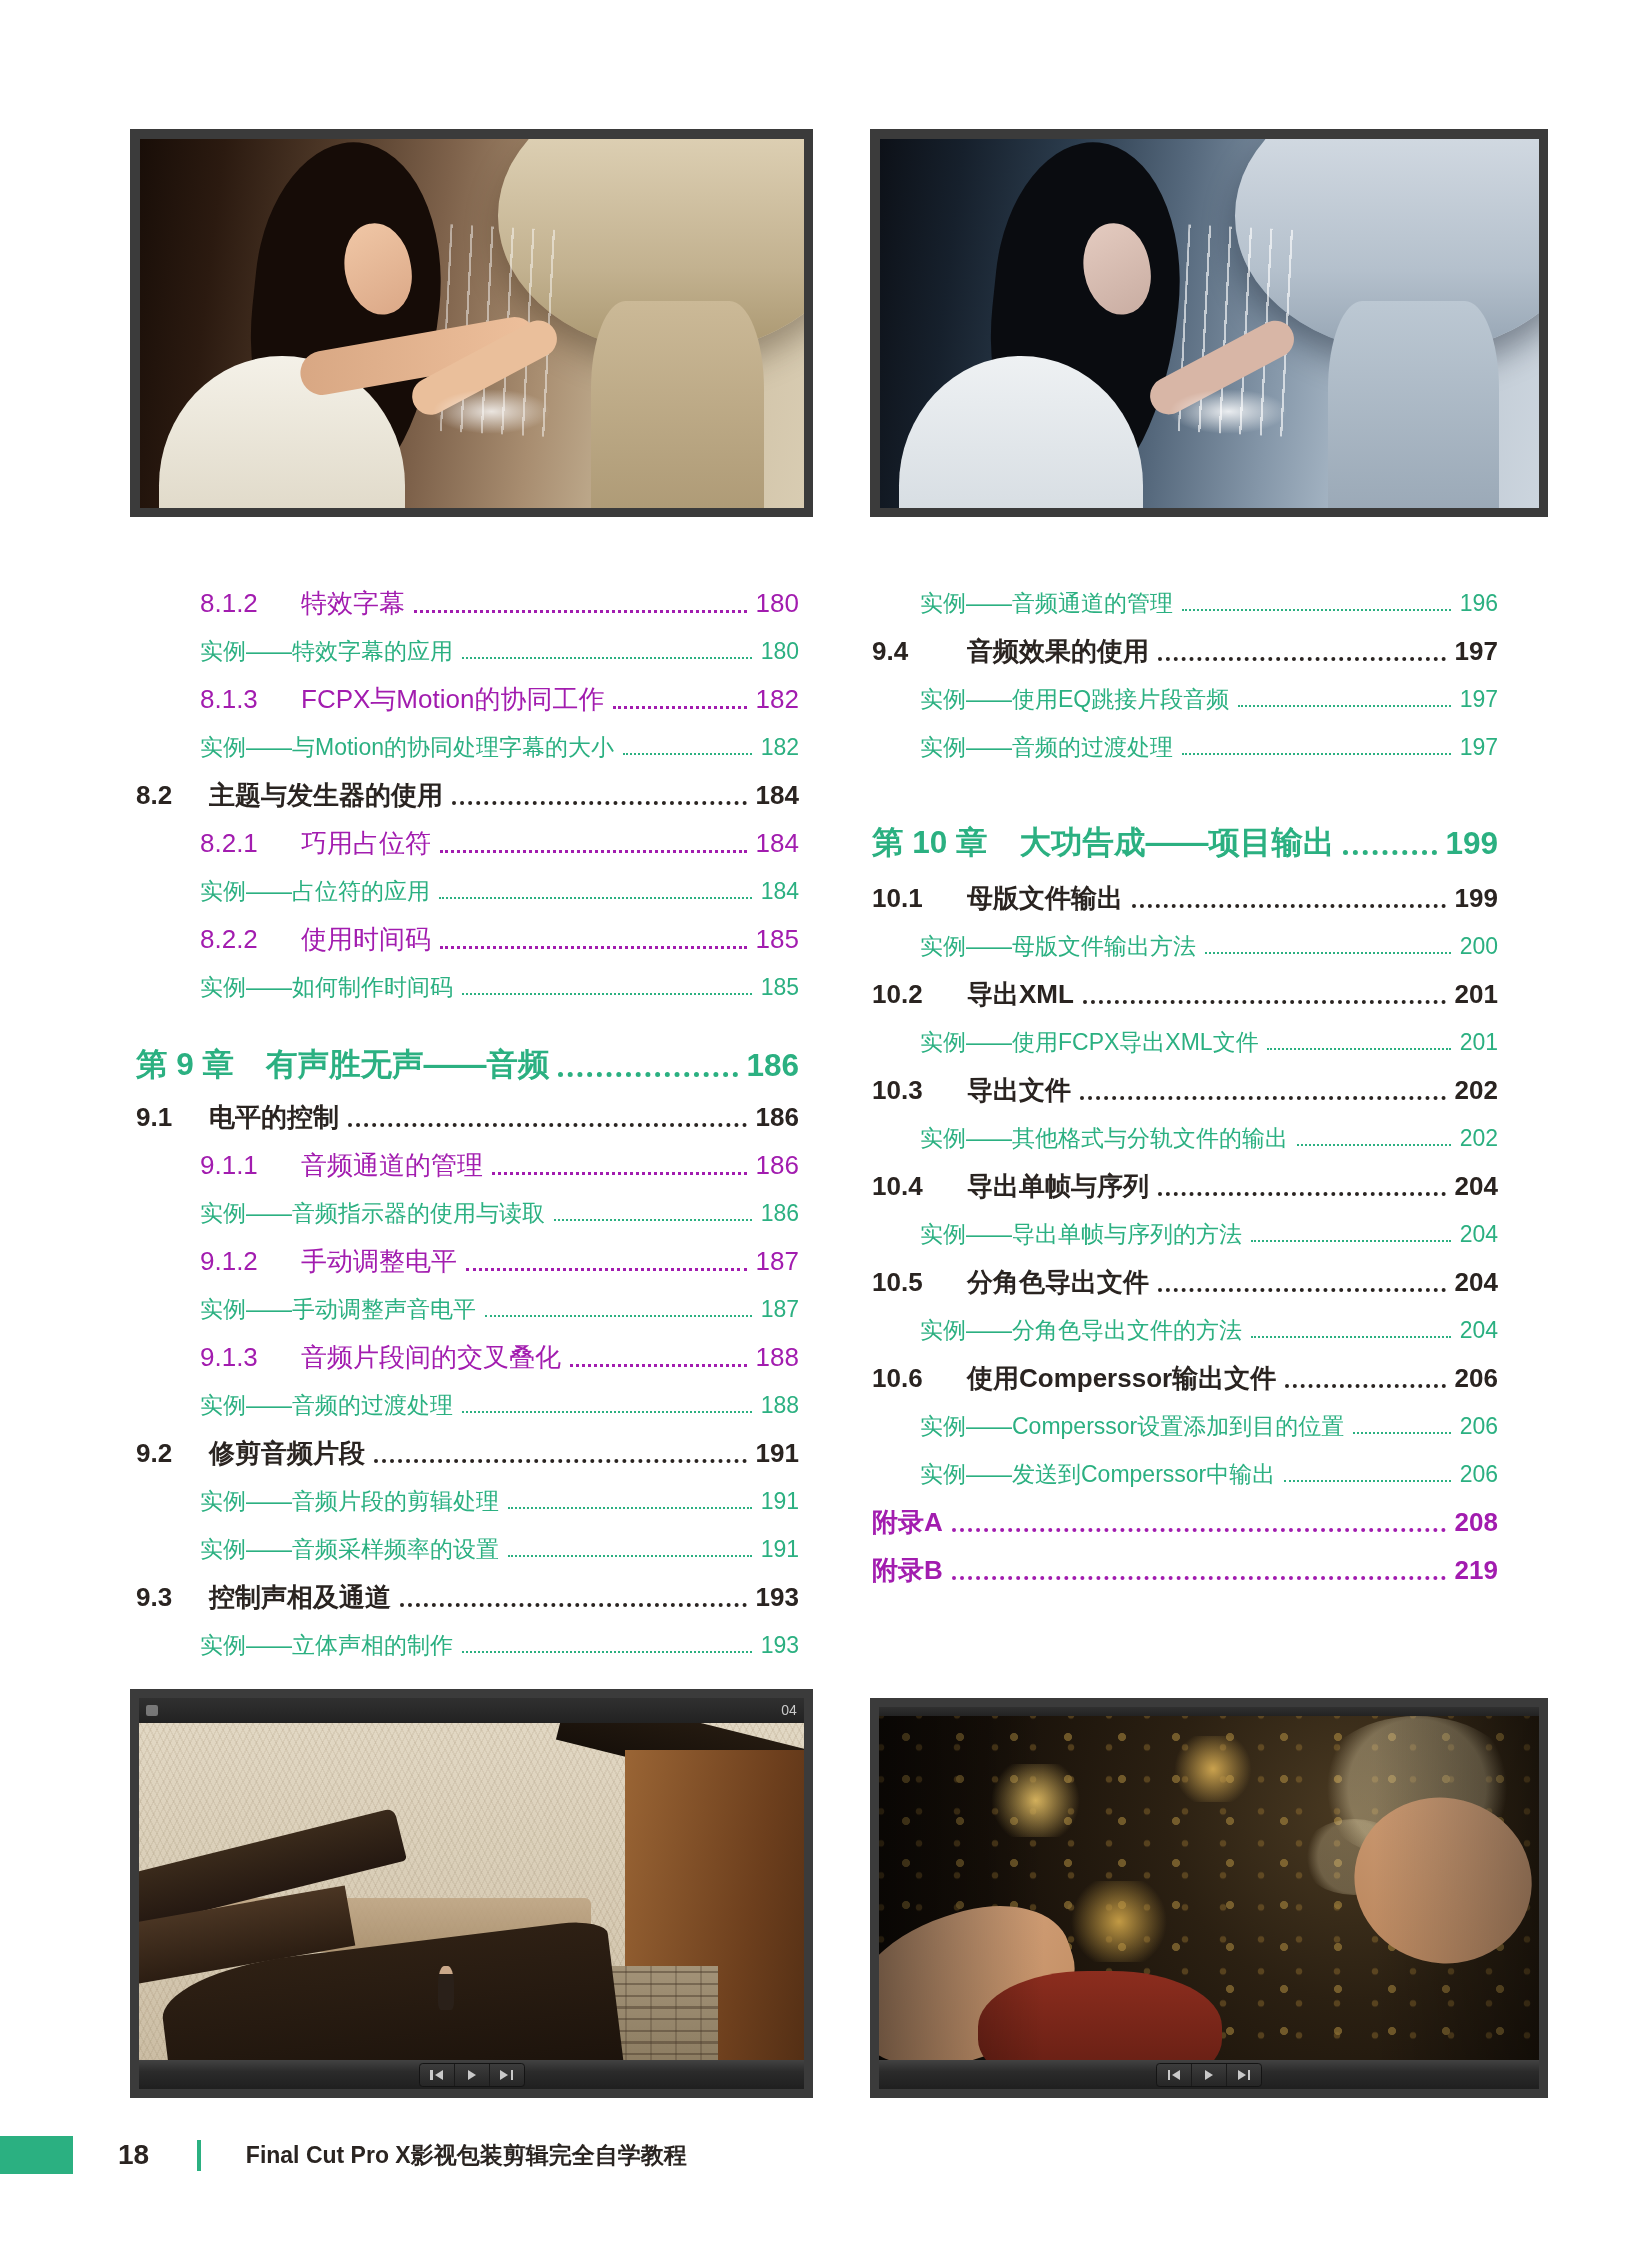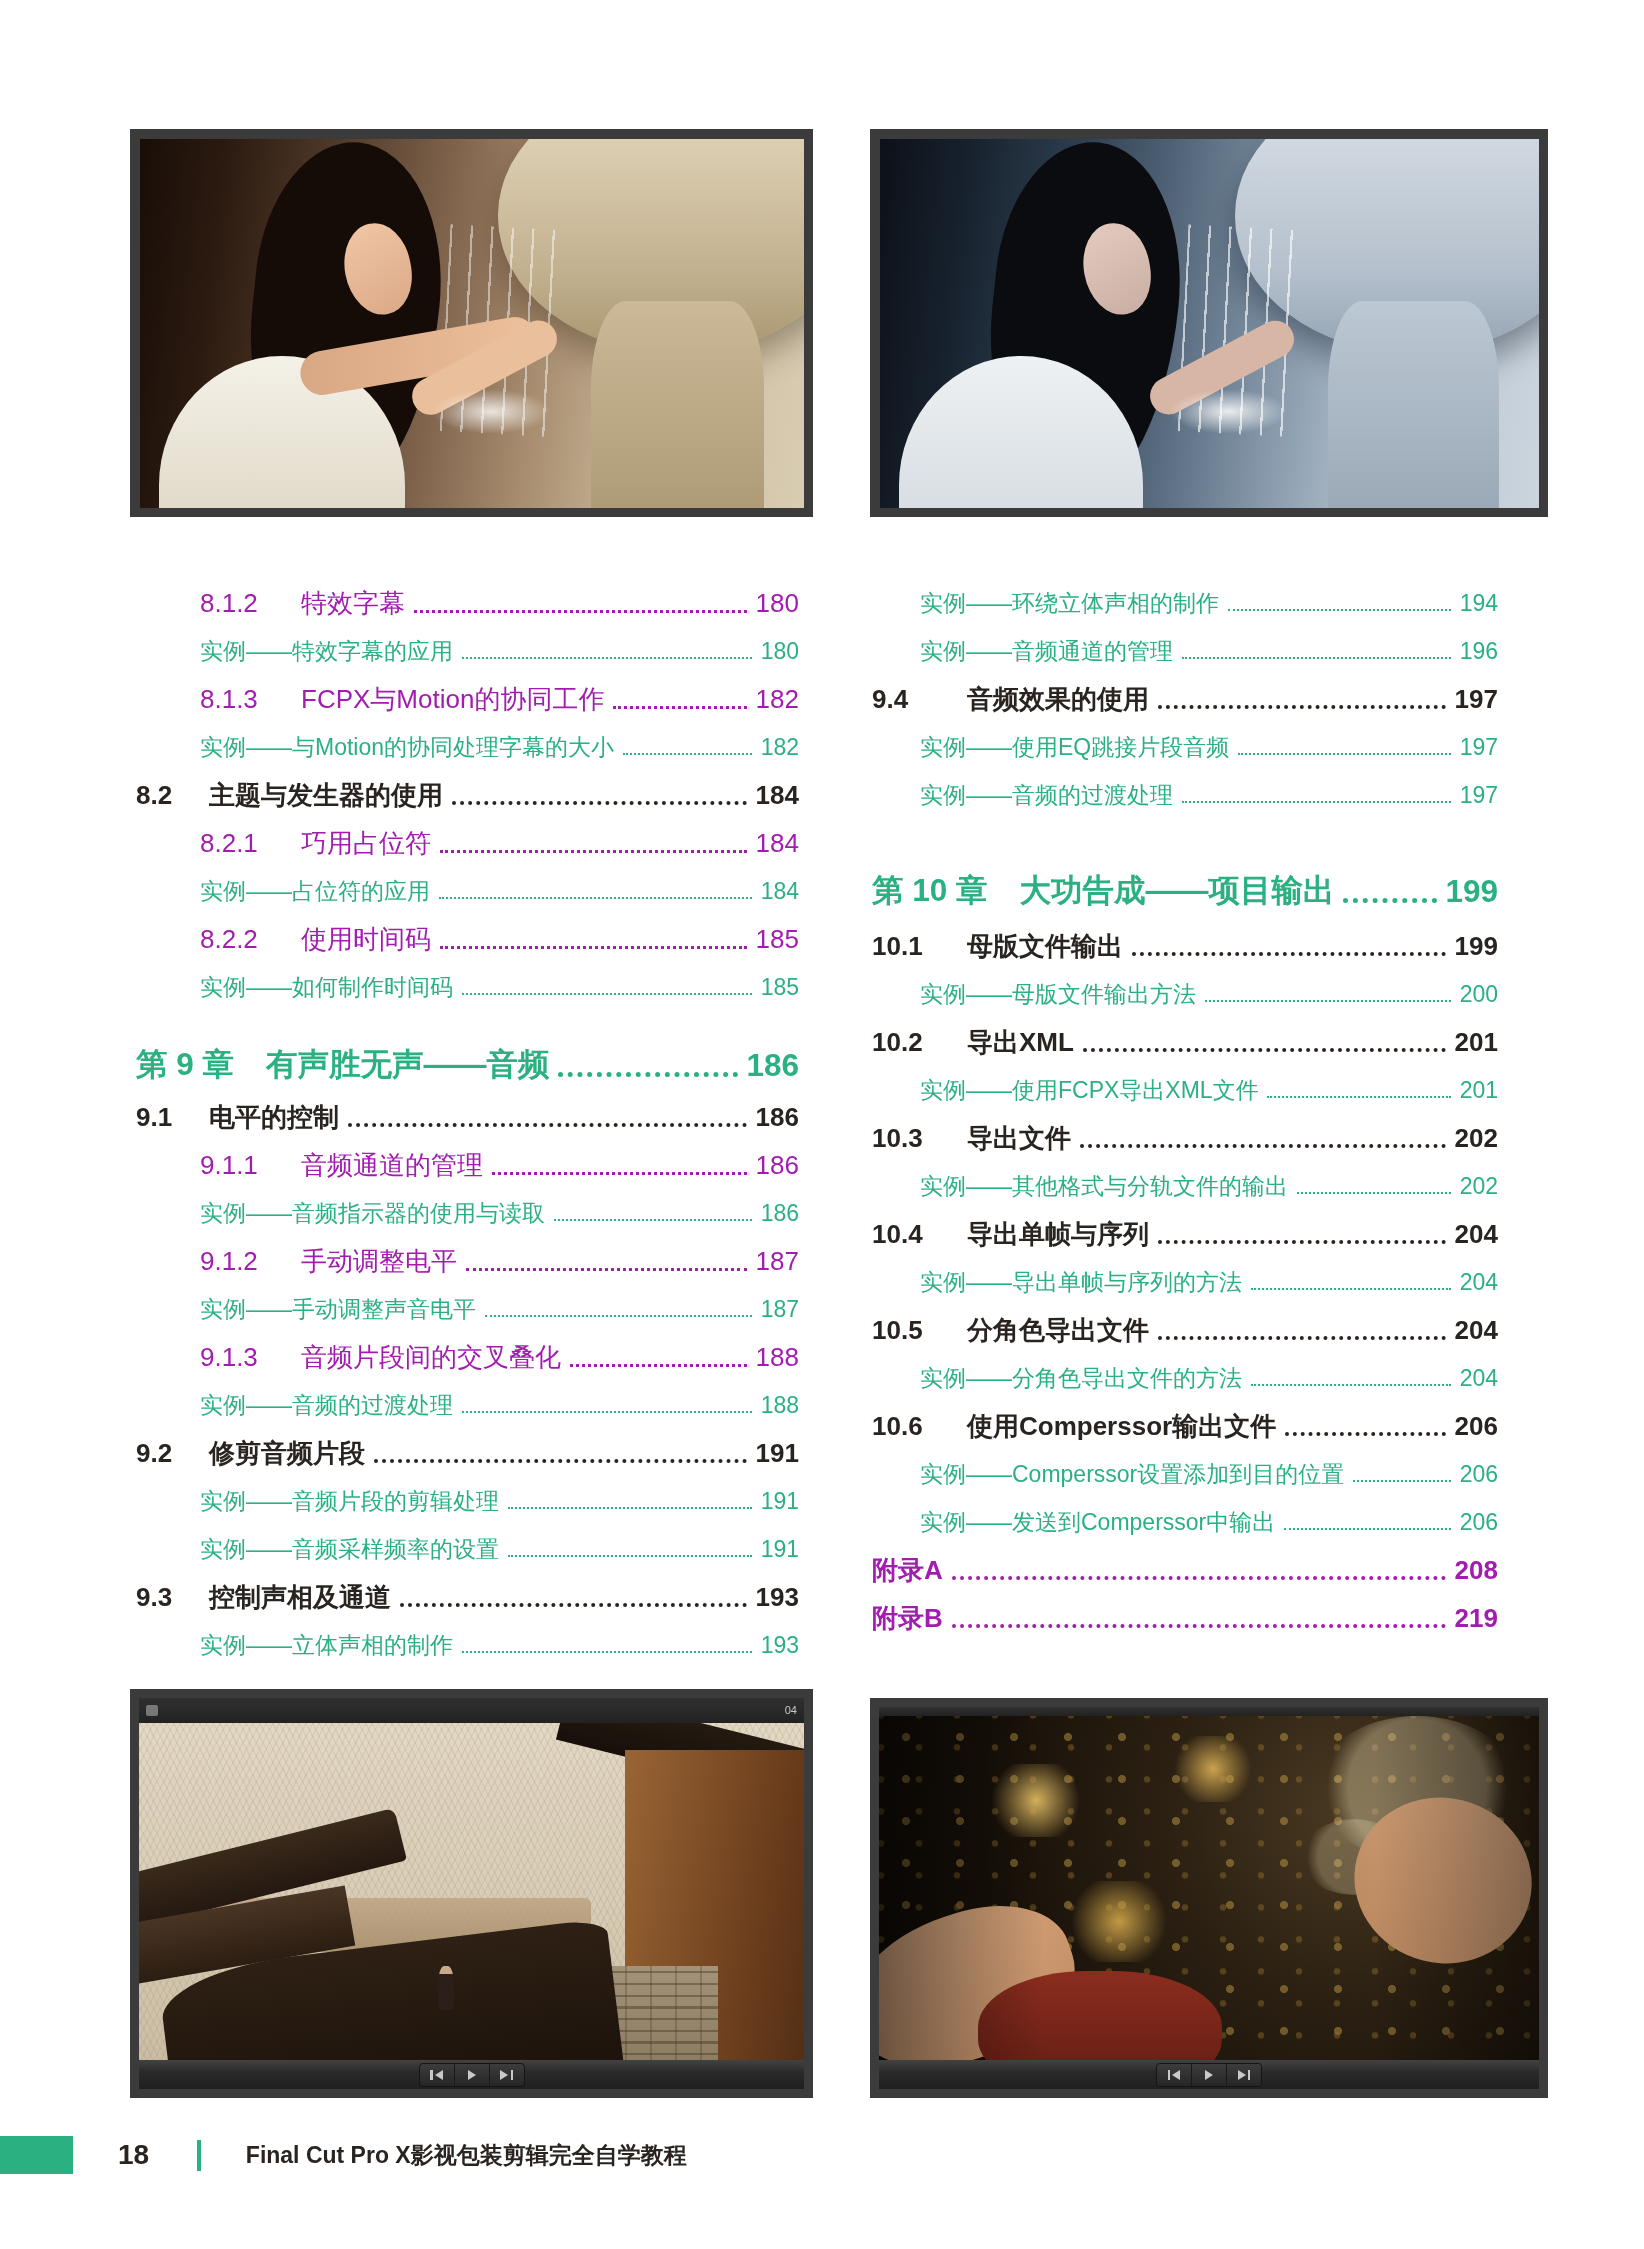--- a/index.html
+++ b/index.html
@@ -37,21 +37,21 @@
   .cool .p-dress{left:3%;bottom:-9%;width:37%;height:50%;background:linear-gradient(180deg,#eef1f3,#d3dae0);border-radius:50% 50% 10% 10%/70% 70% 0 0;}
   .cool .p-water{left:46%;top:24%;width:16%;height:56%;background:repeating-linear-gradient(90deg,rgba(255,255,255,.7) 0 2.2px,rgba(255,255,255,0) 2.2px 20.5px);opacity:.9;transform:rotate(3deg);}
   .cool .p-splash{left:44%;top:68%;width:18%;height:12%;background:radial-gradient(ellipse,rgba(255,255,255,.85),rgba(255,255,255,0) 70%);}
 
   
   .clip{position:absolute;background:#3b3b3b;padding:8.8px;box-sizing:border-box;display:flex;flex-direction:column;}
   .v-bl{left:130px;top:1689px;width:683px;height:409px;}
   .v-br{left:870px;top:1698px;width:678px;height:400px;}
   .clip-topbar{height:25px;background:linear-gradient(#303030,#222);display:flex;align-items:center;justify-content:space-between;padding:0 7.3px;box-sizing:border-box;}
   .v-br .clip-topbar{height:8.8px;}
-  .clip-badge{color:#c9c9c9;font-size:11px;}
+  .clip-badge{color:#c9c9c9;font-size:14px;}
   .clip-smudge{width:11.7px;height:11px;background:rgba(215,215,215,.45);border-radius:2.2px;}
   .clip-photo{flex:1;position:relative;overflow:hidden;background:#555;}
   .clip-photo>div{position:absolute;}
   .clip-bottombar{height:29px;background:linear-gradient(#424242 0,#2b2b2b 40%,#1f1f1f);display:flex;align-items:center;justify-content:center;}
   .transport{display:flex;align-items:stretch;background:linear-gradient(#3c3c3c,#262626);border:0.7px solid #141414;border-radius:3.7px;height:22px;overflow:hidden;}
   .tbtn{width:34px;display:flex;align-items:center;justify-content:center;gap:2.2px;border-right:0.7px solid #1a1a1a;}
   .tbtn:last-child{border-right:none;}
   .tri{width:0;height:0;border-top:5.1px solid transparent;border-bottom:5.1px solid transparent;border-left:8px solid #c9c9c9;display:block;}
   .tri.left{border-left:none;border-right:8px solid #c9c9c9;}
   .tbar{width:2.2px;height:10.3px;background:#c9c9c9;display:block;}
@@ -274,25 +274,20 @@
       <span class="pg">193</span>
     </div>
     <div class="row example">
       <span class="title">实例——立体声相的制作</span>
       <span class="leader"></span>
       <span class="pg">193</span>
     </div>
   </div>
 <div class="toc col-right">
     <div class="row example">
-      <span class="title">实例——环绕立体声相的制作</span>
-      <span class="leader"></span>
-      <span class="pg">194</span>
-    </div>
-    <div class="row example">
       <span class="title">实例——音频通道的管理</span>
       <span class="leader"></span>
       <span class="pg">196</span>
     </div>
     <div class="row sec">
       <span class="num">9.4</span>
       <span class="title">音频效果的使用</span>
       <span class="leader"></span>
       <span class="pg">197</span>
     </div>

